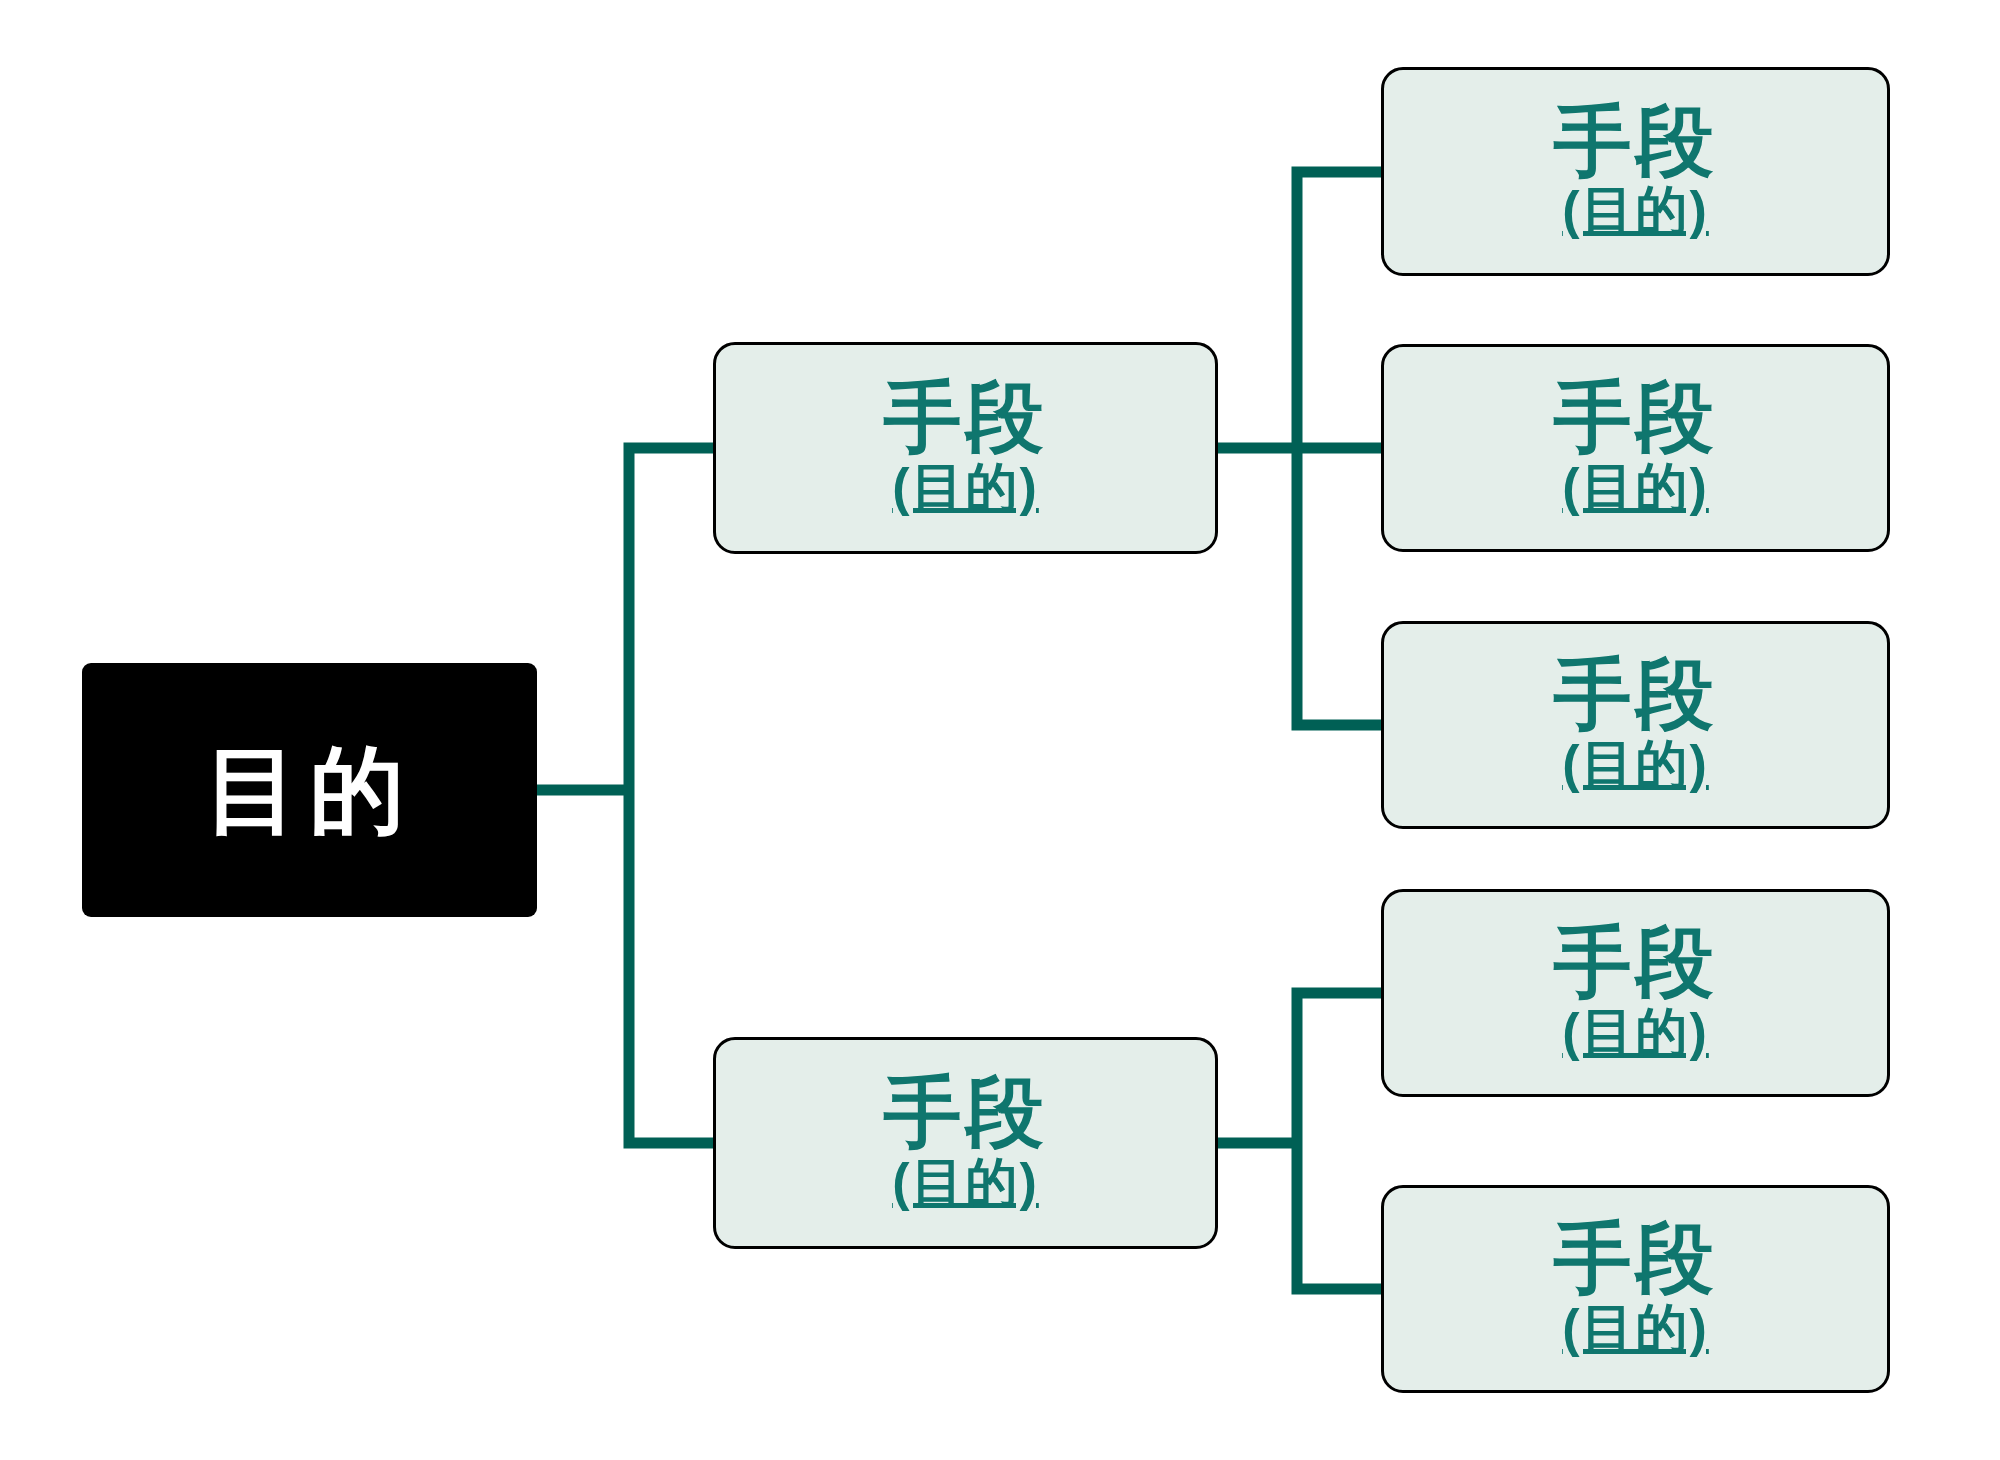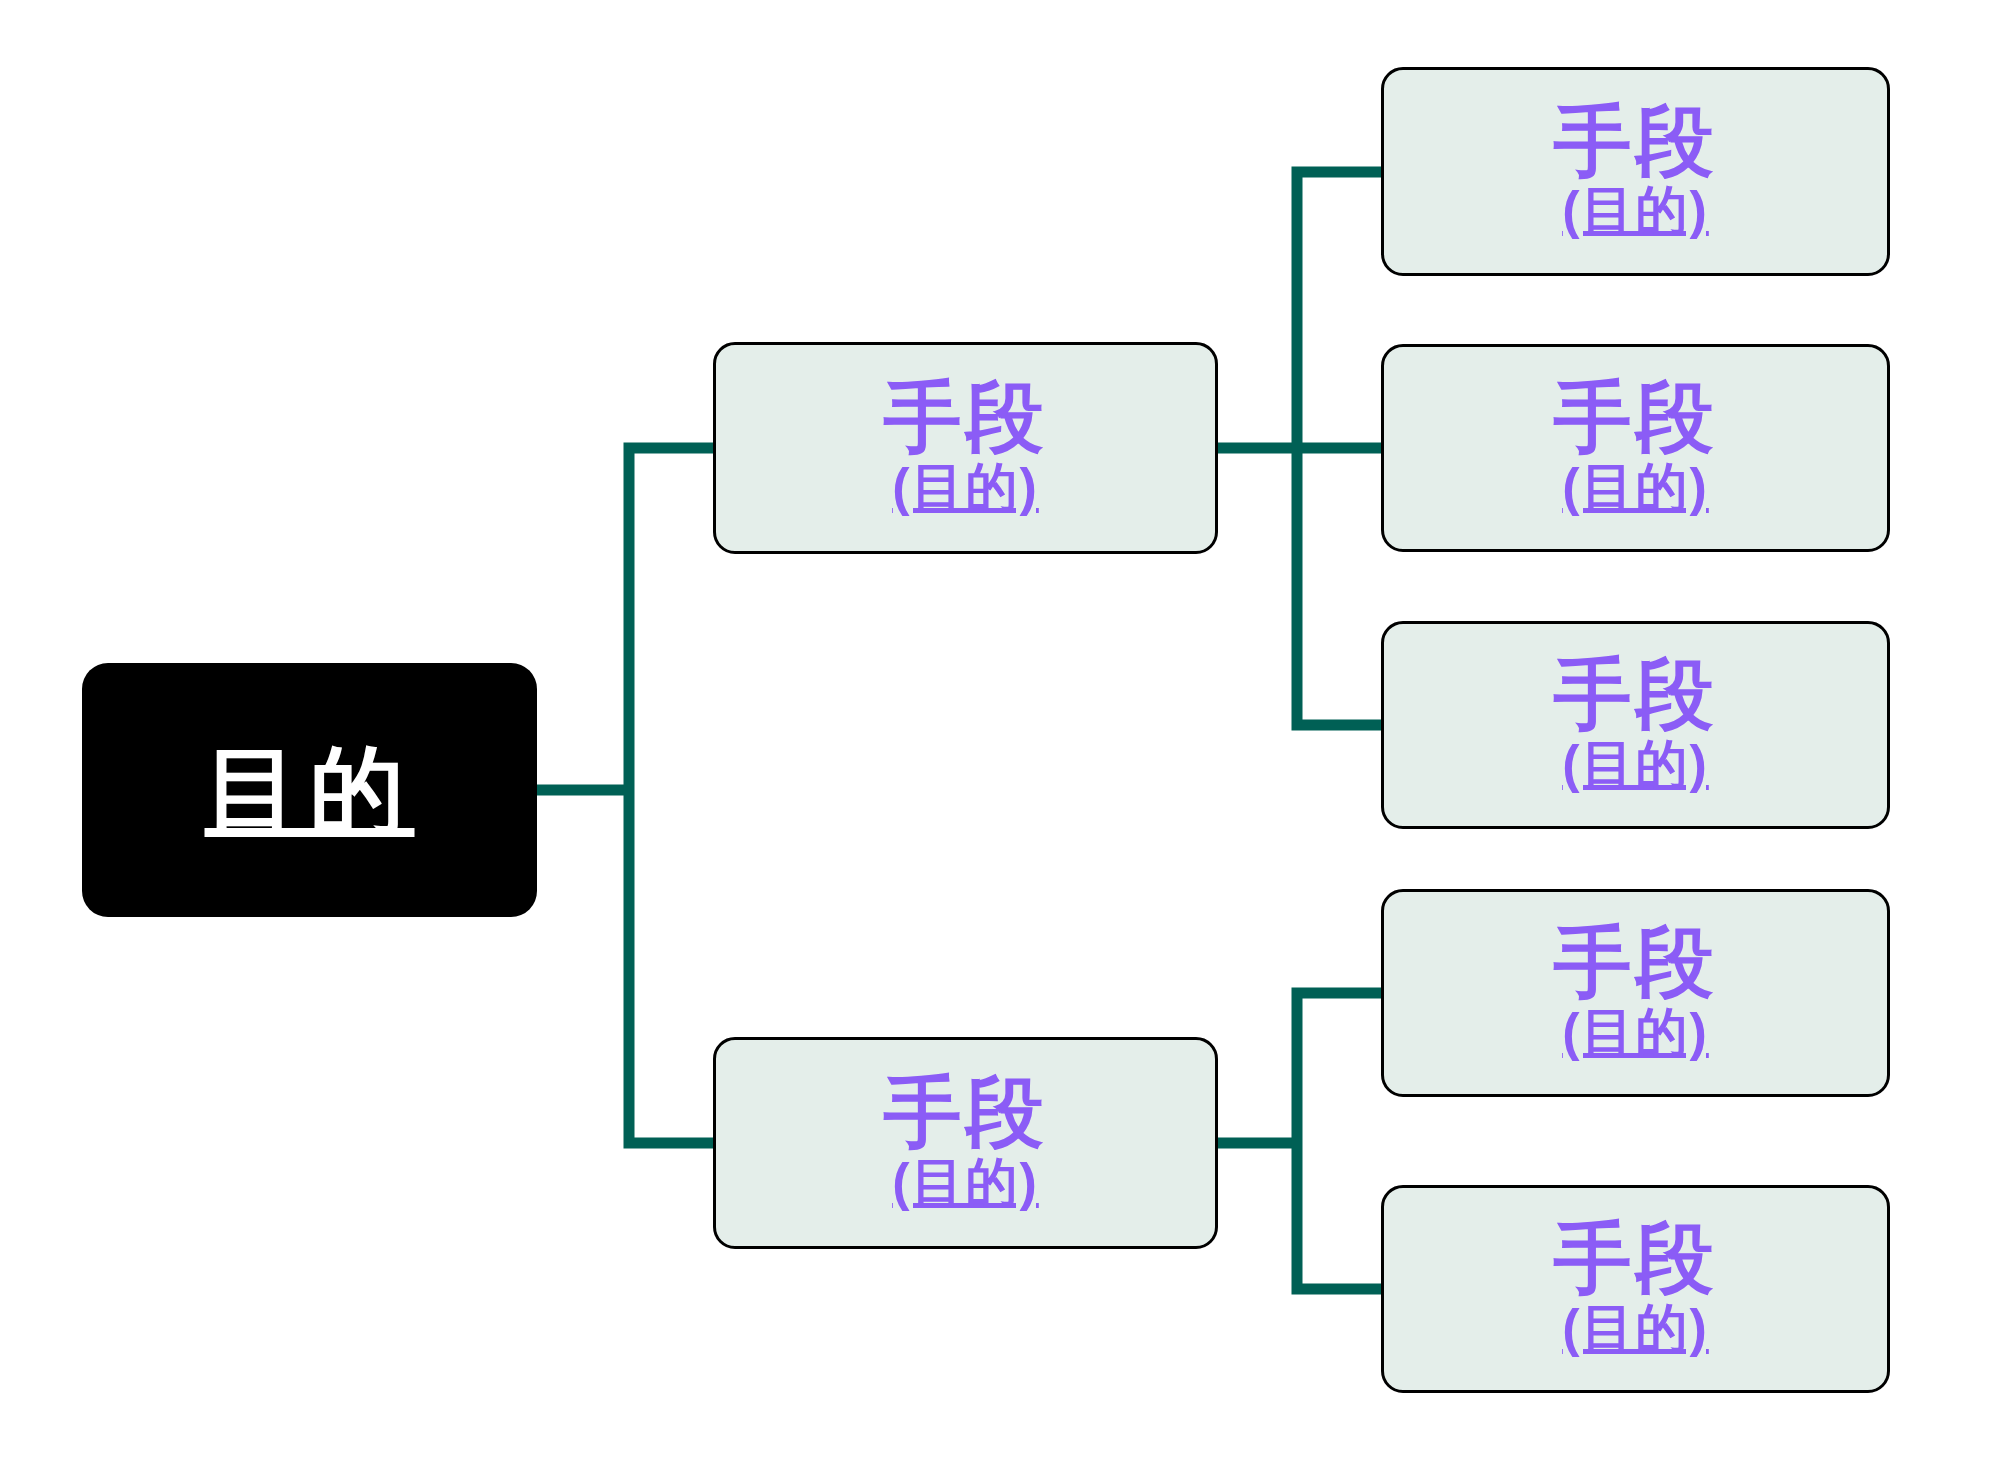--- a/index.html
+++ b/index.html
@@ -35,44 +35,43 @@
   .node{
     position:absolute;
     display:flex;
     flex-direction:column;
     align-items:center;
     justify-content:center;
     background:var(--node-fill);
     border:3px solid var(--node-border);
     border-radius:22px;
     text-align:center;
-    color:#8b5cf6;
+    color:#0f766e;
   }
   .node-label{
     font-size:78px;
     font-weight:bold;
     line-height:1.02;
     letter-spacing:4px;
     white-space:nowrap;
   }
   .node-sublabel{
     font-size:52px;
     font-weight:bold;
     line-height:1.15;
     letter-spacing:2px;
     white-space:nowrap;
     text-decoration:underline;
   }
   .node-root{
     left:82px;top:663px;width:455px;height:254px;
     background:var(--root-fill);
     border:none;
-    border-radius:26px;
+    border-radius:9px;
     color:var(--root-text);
-    text-decoration:underline;
   }
   .node-root .node-label{
     font-size:95px;
     letter-spacing:10px;
   }
   .node-m1{left:713px;top:342px;width:505px;height:212px;}
   .node-m2{left:713px;top:1037px;width:505px;height:212px;}
   .node-r1{left:1381px;top:67px;width:509px;height:209px;}
   .node-r2{left:1381px;top:344px;width:509px;height:208px;}
   .node-r3{left:1381px;top:621px;width:509px;height:208px;}

